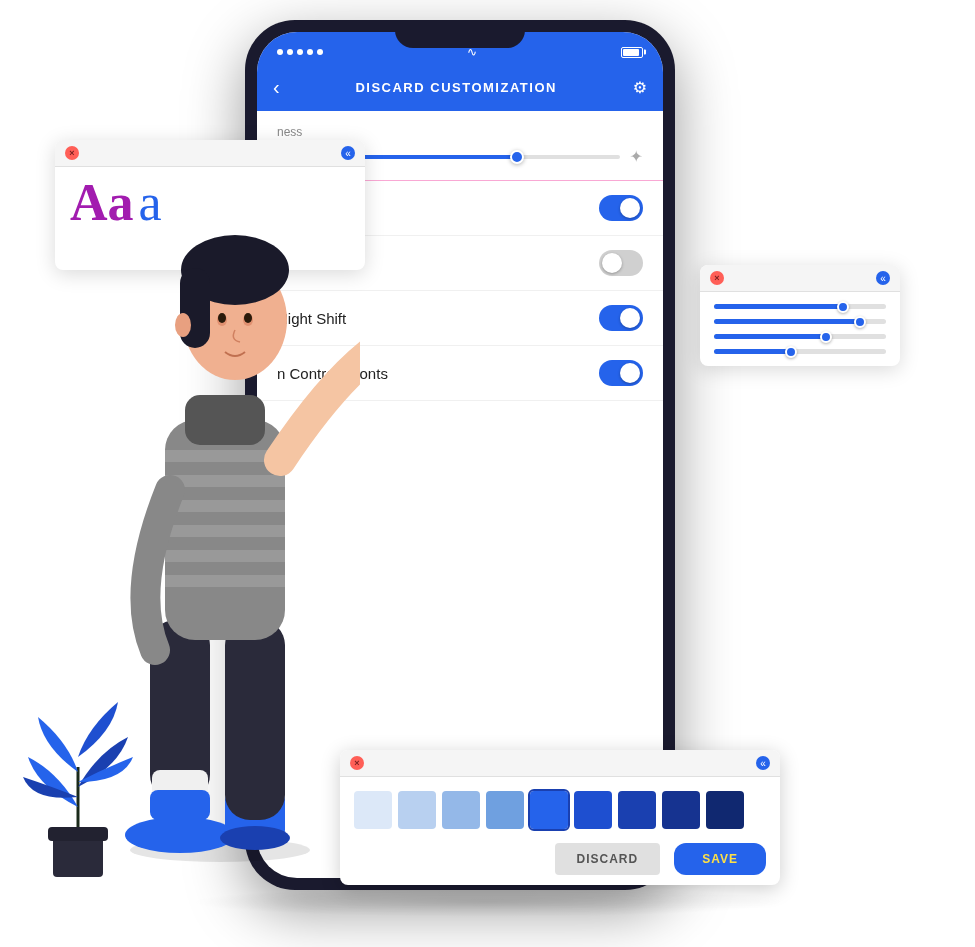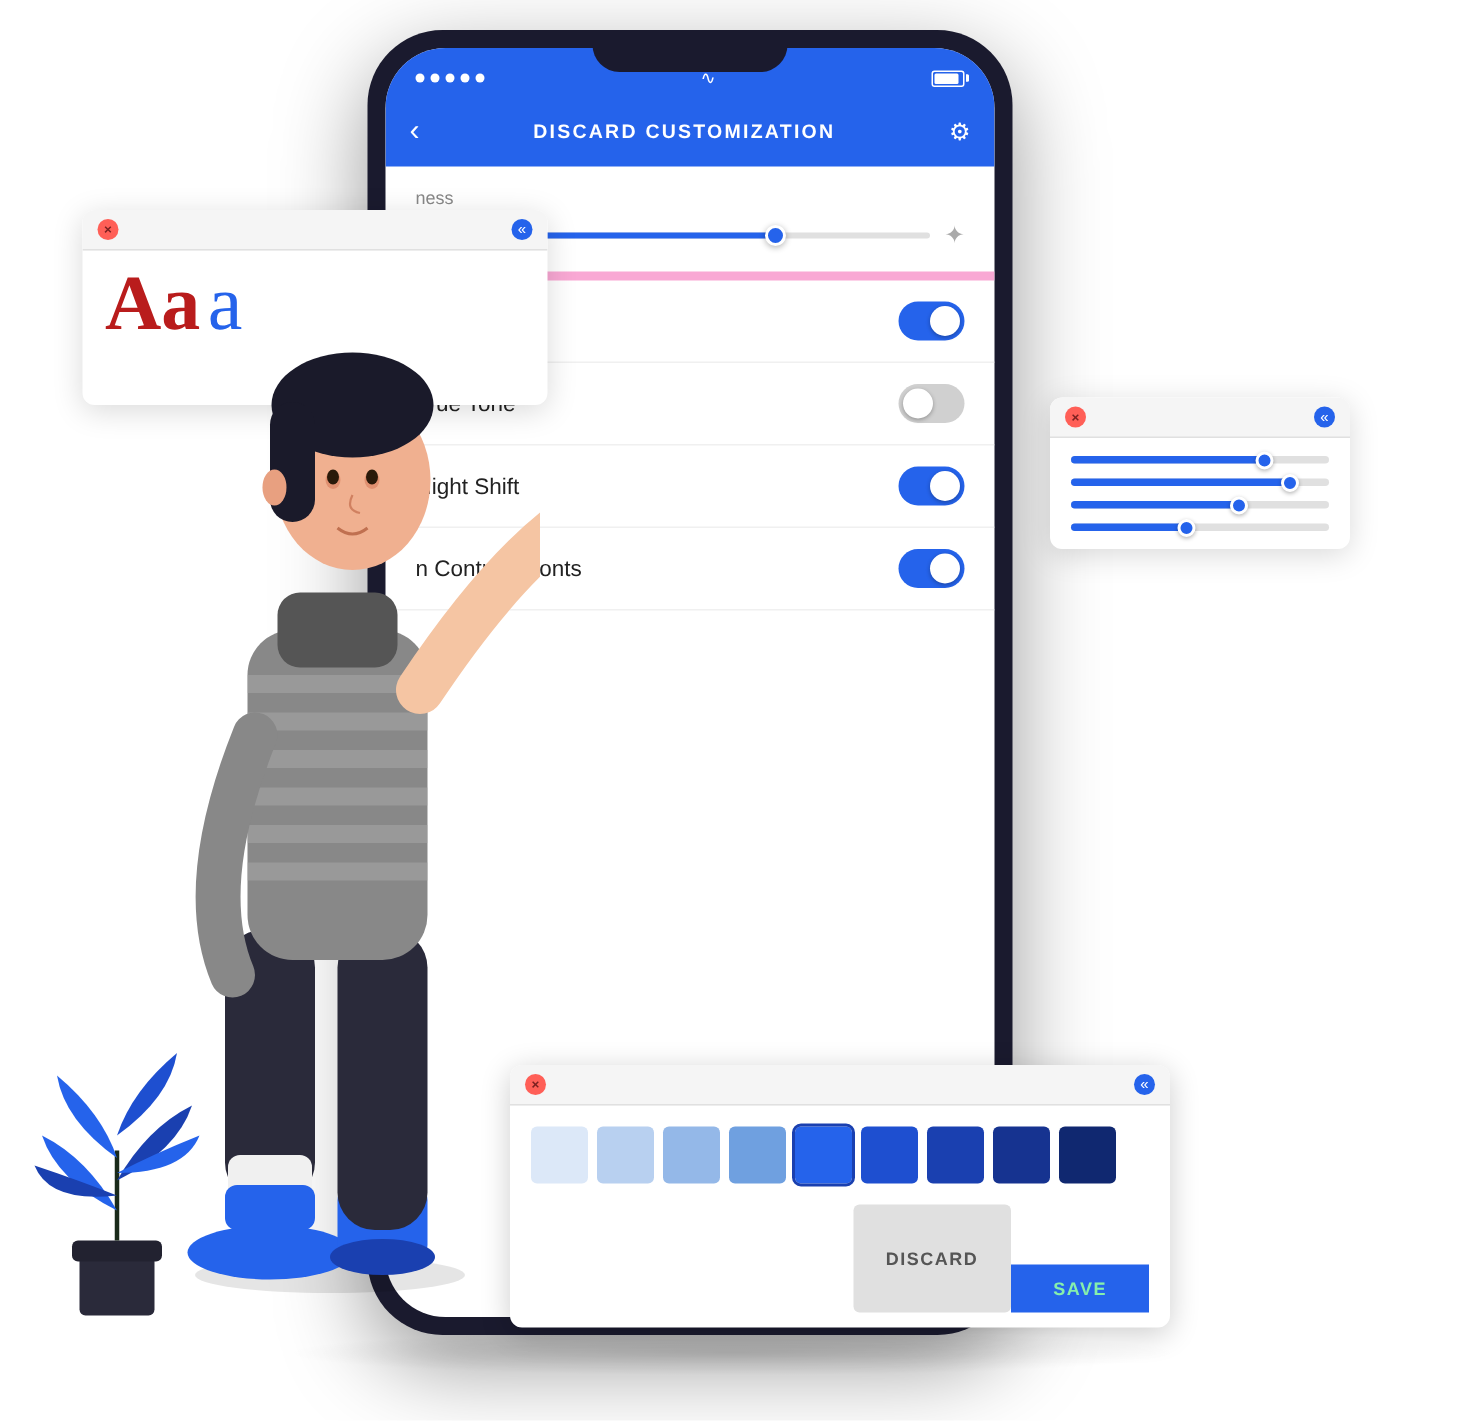--- a/index.html
+++ b/index.html
@@ -120,21 +120,21 @@
     }
     .phone-section-label {
       font-size: 15px;
       color: #222;
       font-weight: 400;
     }
 
     
     .brightness-section {
       padding: 14px 20px;
-      border-bottom: 6px solid #f9a8d4;
+      border-bottom: 1px solid #f9a8d4;
     }
     .brightness-label {
       font-size: 12px;
       color: #888;
       margin-bottom: 8px;
     }
     .slider-row {
       display: flex;
       align-items: center;
       gap: 10px;
@@ -231,21 +231,21 @@
     }
     .font-panel-body {
       padding: 10px 15px;
       display: flex;
       align-items: center;
       gap: 5px;
     }
     .font-demo-a1 {
       font-size: 52px;
       font-weight: 700;
-      color: #b91c1c;
+      color: #a21caf;
       font-family: Georgia, serif;
       line-height: 1;
     }
     .font-demo-a2 {
       font-size: 52px;
       font-weight: 400;
       color: #2563eb;
       font-family: Georgia, serif;
       line-height: 1;
     }
@@ -324,45 +324,44 @@
       gap: 6px;
       margin-bottom: 14px;
     }
     .swatch {
       width: 38px;
       height: 38px;
       border-radius: 4px;
     }
     .swatch-actions {
       display: flex;
-      gap: 0;
+      gap: 14px;
       justify-content: flex-end;
     }
     .btn-discard {
       background: #e0e0e0;
       color: #555;
       border: none;
       padding: 9px 22px;
       border-radius: 4px;
       font-size: 12px;
       font-weight: 700;
       letter-spacing: 1px;
       cursor: pointer;
     }
     .btn-save {
       background: #2563eb;
-      color: #86efac;
+      color: #fde047;
       border: none;
       padding: 9px 28px;
-      border-radius: 0;
+      border-radius: 12px;
       font-size: 12px;
       font-weight: 700;
       letter-spacing: 1px;
       cursor: pointer;
-      margin-top: 40px;
     }
 
     
     .person-illustration {
       position: absolute;
       left: 80px;
       top: 90px;
       width: 280px;
       height: 780px;
       z-index: 8;

